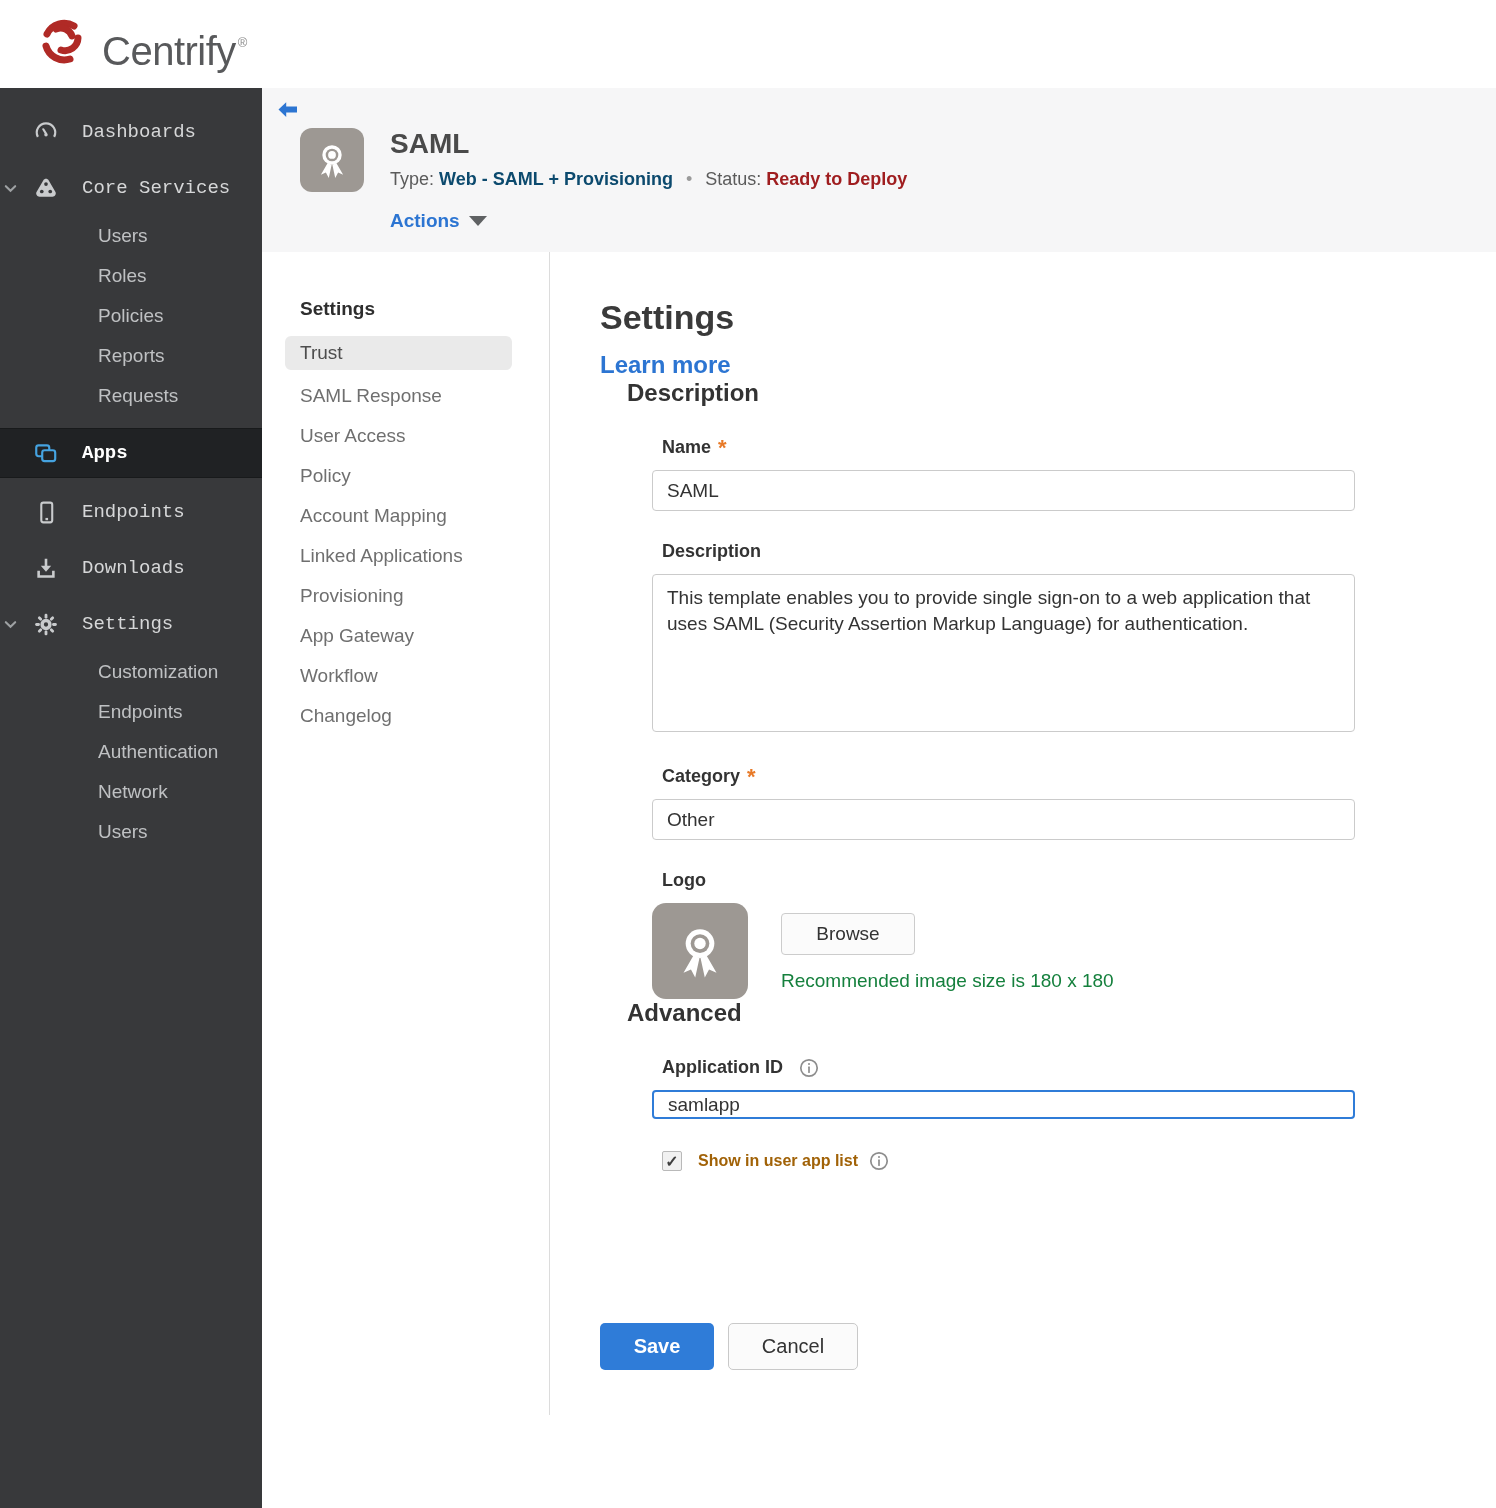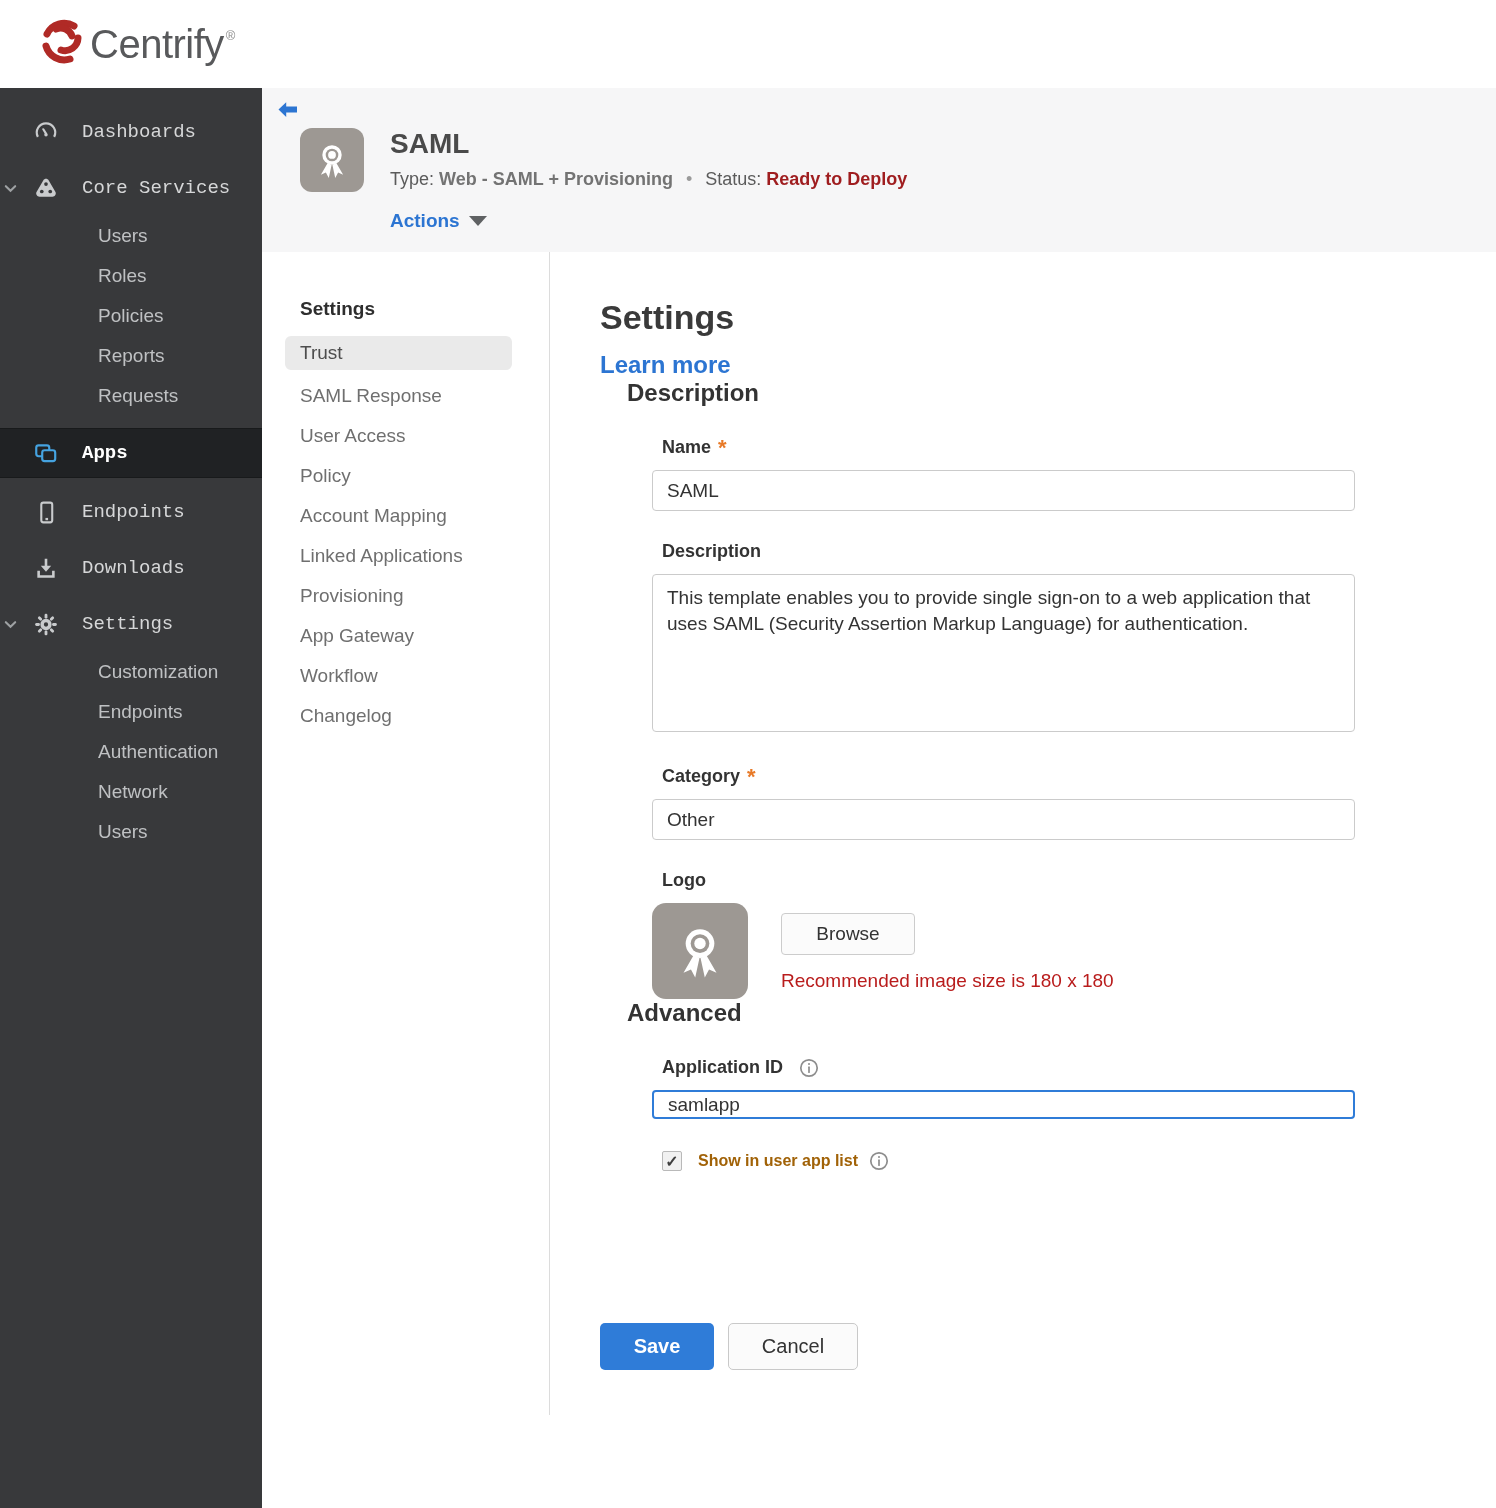--- a/index.html
+++ b/index.html
@@ -12,21 +12,21 @@
   }
 
   
   .topbar {
     height: 88px;
     background: #fff;
     display: flex;
     align-items: center;
     padding-left: 34px;
   }
-  .brand { display: flex; align-items: center; }
+  .brand { display: flex; align-items: flex-end; gap: 12px; }
   .brand-word {
     font-size: 40px;
     color: #58595b;
     letter-spacing: -0.5px;
   }
   .brand-mark { font-size: 13px; color: #8a8a8a; vertical-align: 18px; margin-left: 2px; }
 
   
   .layout { display: flex; align-items: stretch; }
 
@@ -83,21 +83,21 @@
   .header-main { display: flex; margin-left: 24px; margin-top: 2px; }
   .app-tile {
     width: 64px; height: 64px;
     background: #9d9893;
     border-radius: 12px;
     display: flex; align-items: center; justify-content: center;
   }
   .header-text { margin-left: 26px; }
   .app-title { font-size: 28px; font-weight: bold; color: #4a4a4a; }
   .meta-line { margin-top: 9px; font-size: 18px; color: #5b5b5b; }
-  .meta-line b { color: #737373; }
+  .meta-line b { color: #0c4a6e; }
   .meta-sep { color: #9a9a9a; margin: 0 8px; }
   .status-val { font-weight: bold; }
   .actions-line { margin-top: 20px; display: flex; align-items: center; gap: 9px; cursor: pointer; }
   .actions-label { font-size: 19px; font-weight: bold; }
   .caret-down {
     width: 0; height: 0;
     border-left: 9px solid transparent;
     border-right: 9px solid transparent;
     border-top: 10px solid #5f6163;
   }
@@ -164,21 +164,21 @@
   .logo-right { margin-left: 33px; padding-top: 10px; }
   .browse-btn {
     width: 134px; height: 42px;
     background: #fbfbfb;
     border: 1px solid #ccc;
     border-radius: 4px;
     font-family: "Liberation Sans", sans-serif;
     font-size: 19px; color: #333;
     cursor: pointer;
   }
-  .logo-hint { margin-top: 15px; font-size: 19px; color: #b91c1c; }
+  .logo-hint { margin-top: 15px; font-size: 19px; color: #15803d; }
 
   .section-advanced { }
   .label-with-info { display: flex; align-items: center; gap: 16px; }
   .info-icon { width: 20px; height: 20px; display: inline-flex; }
 
   .check-row { display: flex; align-items: center; margin-top: 32px; margin-left: 10px; }
   .checkbox {
     width: 20px; height: 20px;
     background: #f1f1f1;
     border: 1px solid #b9b9b9;

